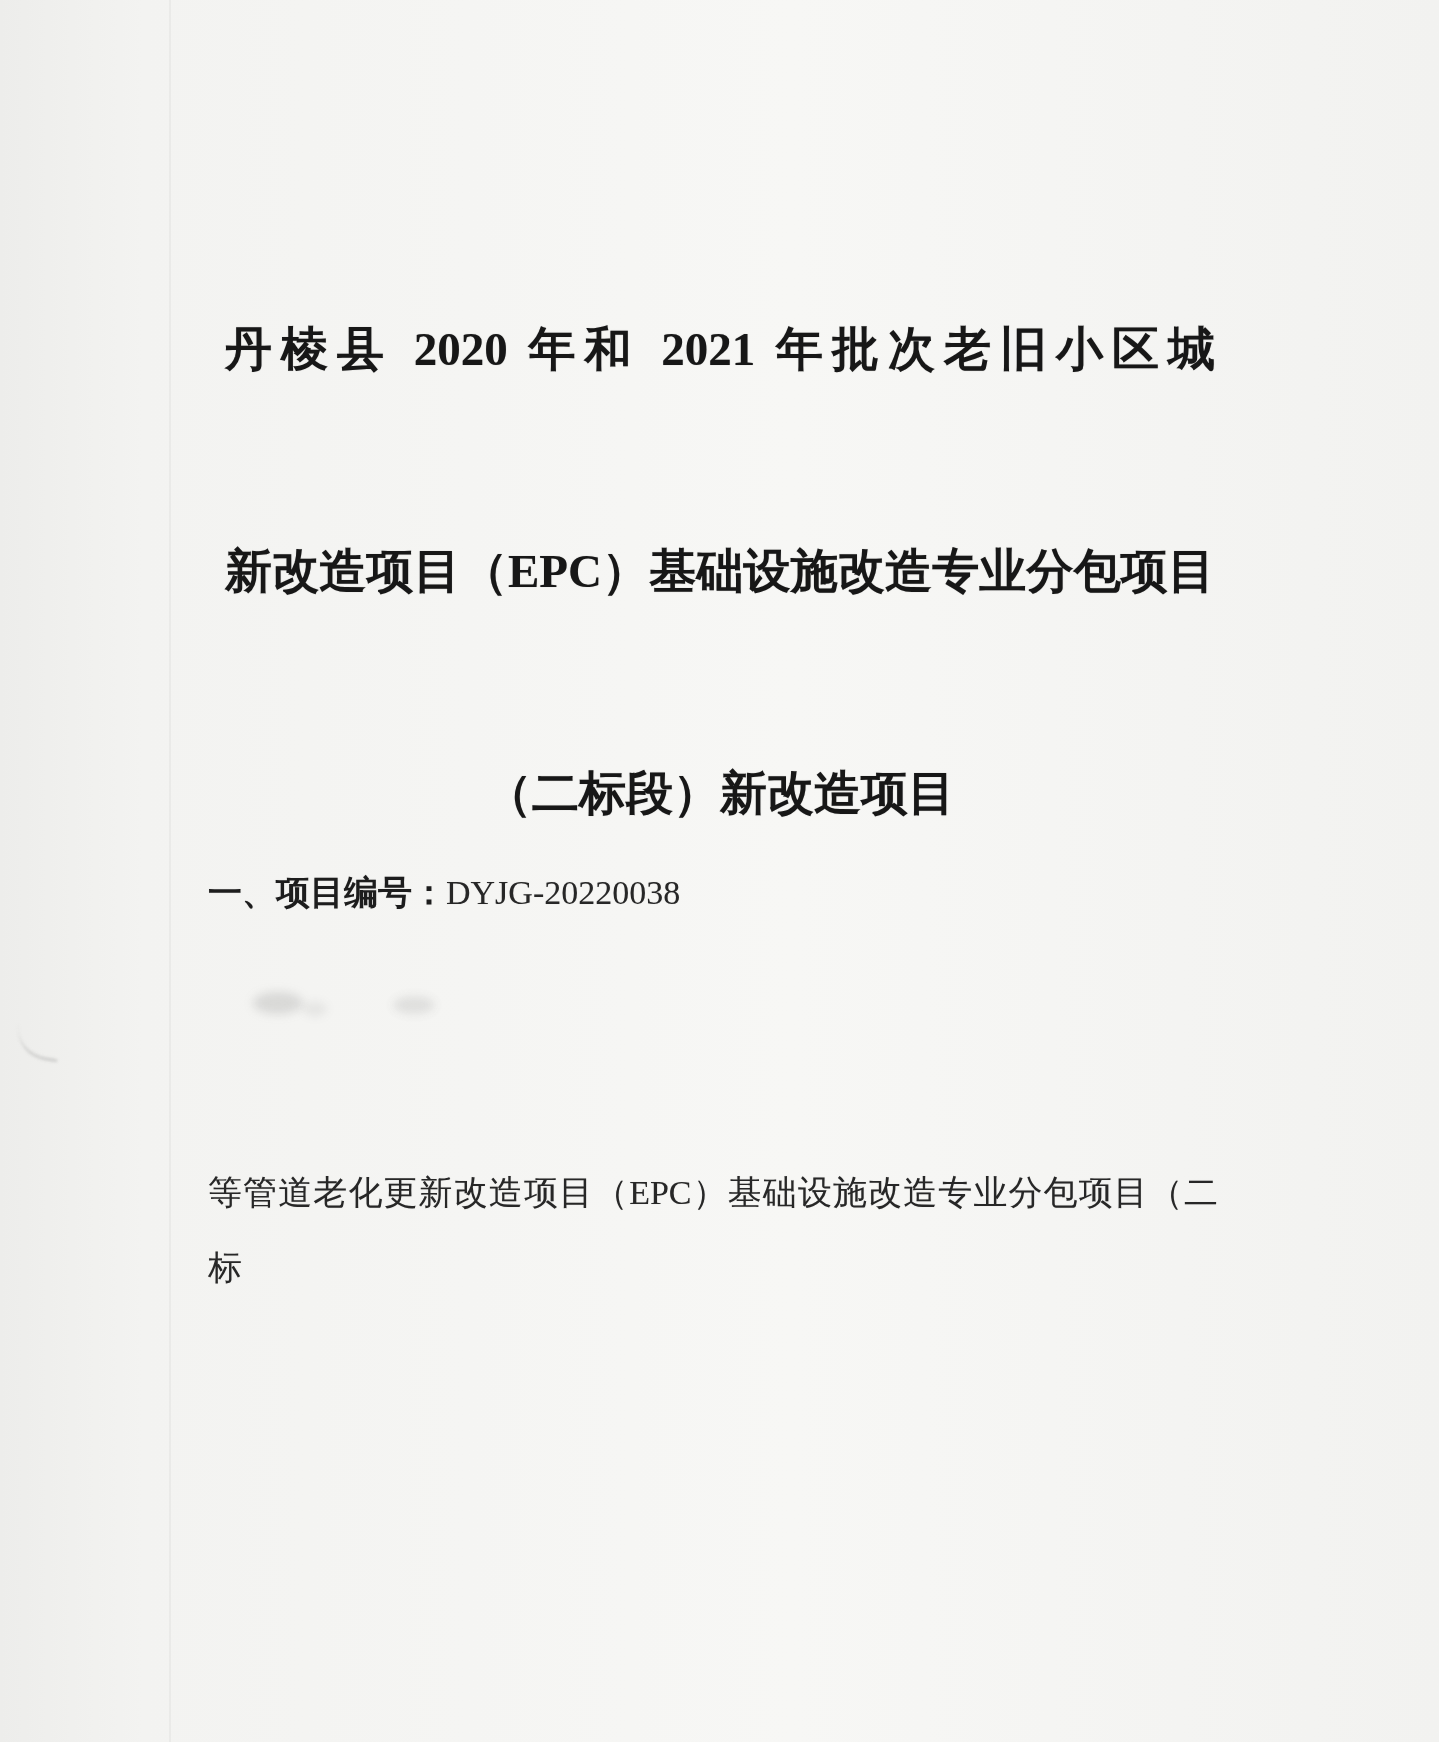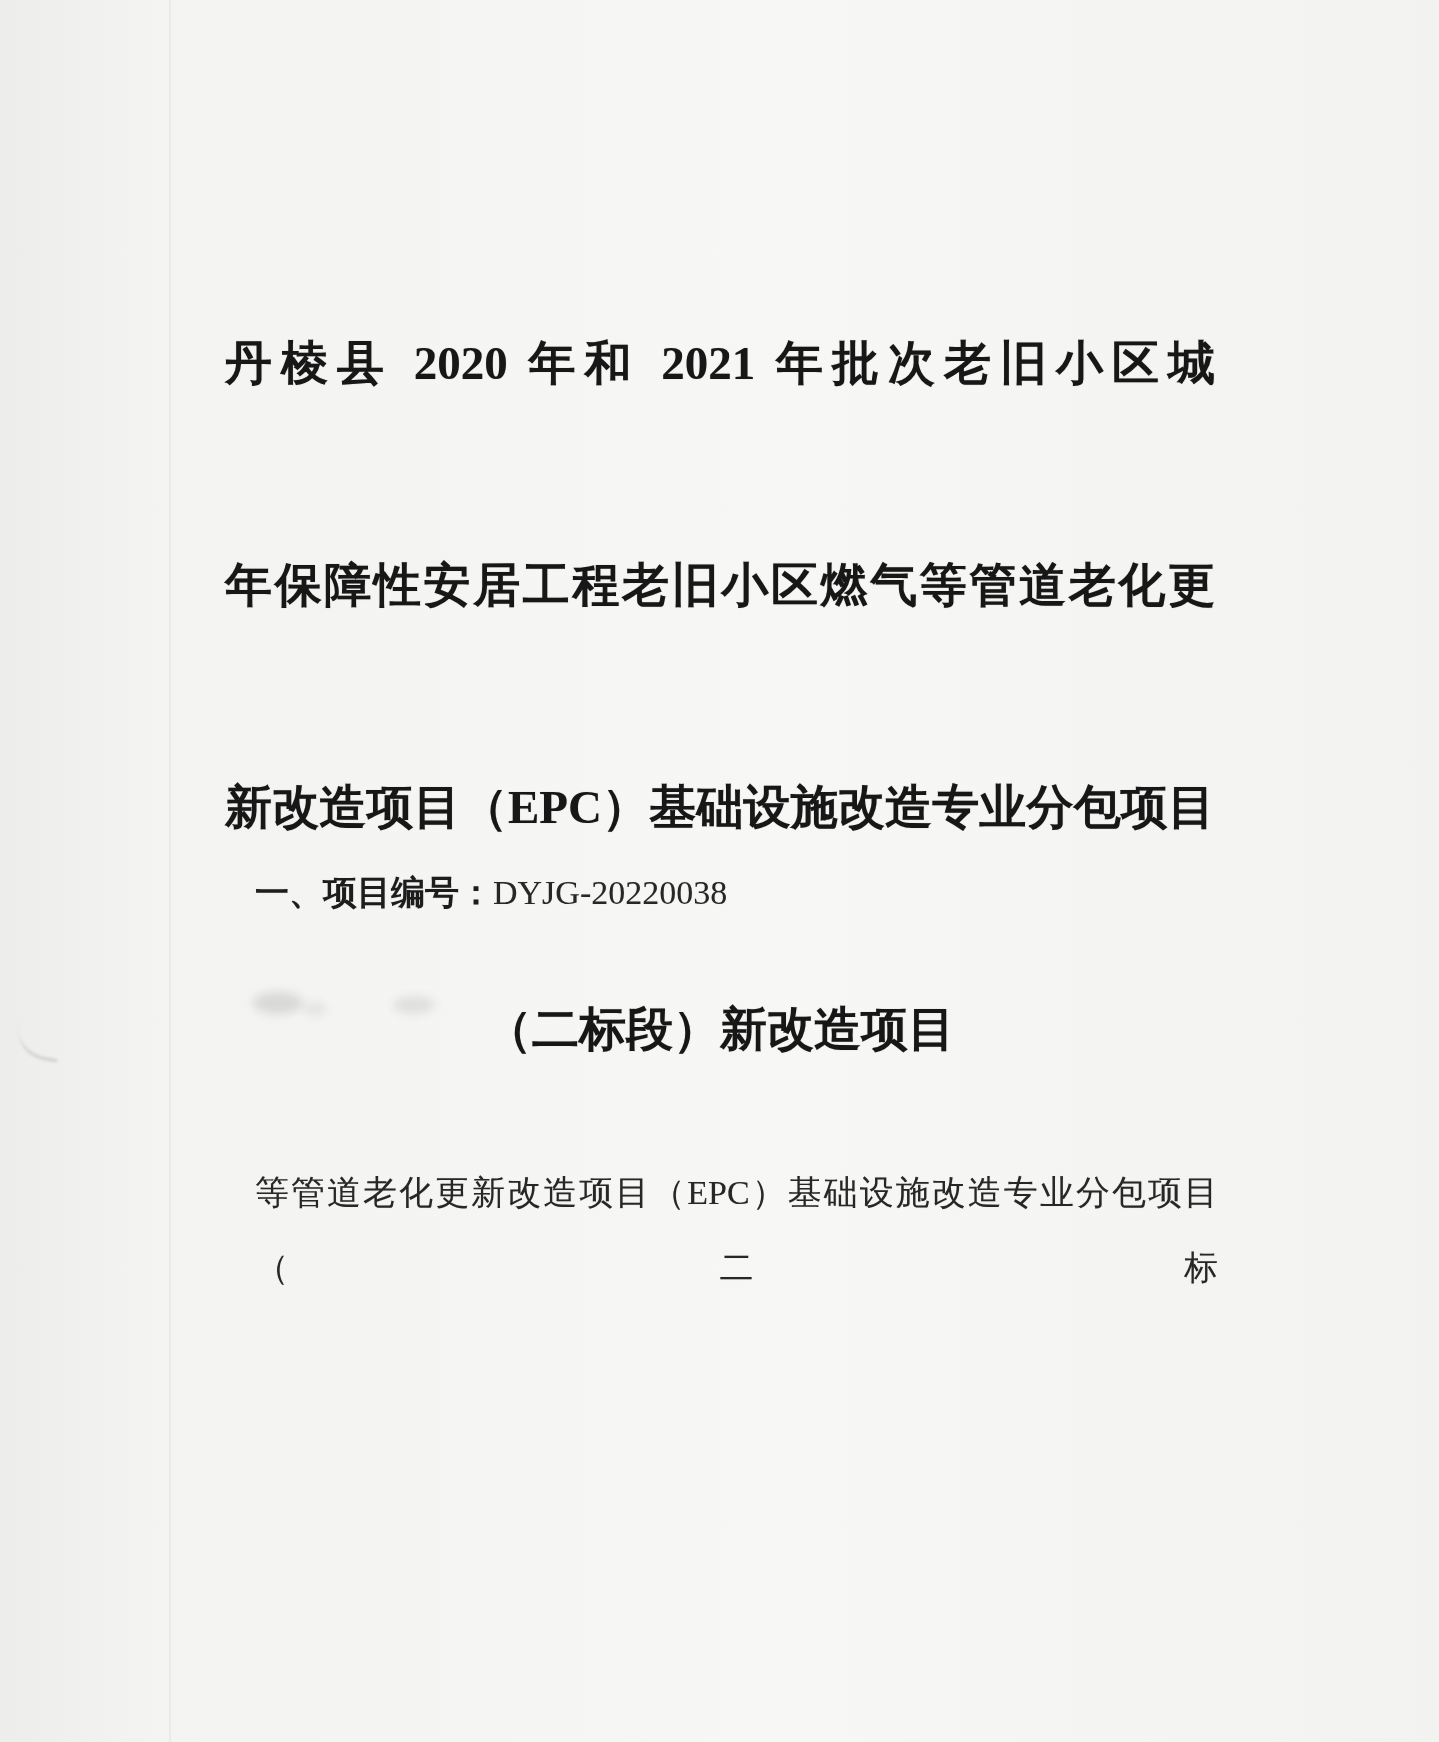--- a/index.html
+++ b/index.html
@@ -45,21 +45,21 @@
     height: 34px;
     border-bottom: 3px solid rgba(130, 130, 130, 0.30);
     border-radius: 0 0 0 32px;
     transform: rotate(9deg);
     filter: blur(1.5px);
   }
 
   .title-block {
     position: absolute;
     left: 225px;
-    top: 178px;
+    top: 164px;
     width: 990px;
     font-family: "Liberation Serif", "DejaVu Serif", serif;
     font-weight: 700;
     font-size: 47px;
     line-height: 74px;
     color: #171717;
     text-shadow: 0 0 1px rgba(0, 0, 0, 0.30);
     white-space: pre-wrap;
   }
   .title-block .t-line {
@@ -75,21 +75,21 @@
     position: absolute;
     left: 208px;
     top: 630px;
     width: 1010px;
     font-size: 34px;
     line-height: 75px;
     color: #272727;
     text-shadow: 0 0 1px rgba(60, 60, 60, 0.22);
     white-space: pre-wrap;
   }
-  .line { text-align: left; margin-left: 47px; }
+  .line { text-align: left; }
   .line.fill {
     text-align: justify;
     text-align-last: justify;
   }
   .hsans {
     font-family: "Liberation Sans", "DejaVu Sans", sans-serif;
     font-weight: 700;
     color: #1d1d1d;
   }
 </style>
@@ -99,21 +99,20 @@
 <div class="page">
 
   <div class="scan-vline"></div>
   <div class="smudge s1"></div>
   <div class="smudge s2"></div>
   <div class="smudge s3"></div>
   <div class="diag-artifact"></div>
 
   <div class="title-block">
     <div class="t-line">丹棱县 2020 年和 2021 年批次老旧小区城</div>
-    <div class="t-line">年保障性安居工程老旧小区燃气等管道老化更</div>
     <div class="t-line">新改造项目（EPC）基础设施改造专业分包项目</div>
     <div class="t-line center">（二标段）新改造项目</div>
   </div>
 
   <div class="body-block">
 
     <div class="line"><span class="hsans">一、项目编号：</span><span>DYJG-20220038</span></div>
 
     <div class="line fill">等管道老化更新改造项目（EPC）基础设施改造专业分包项目（二标</div>
     

